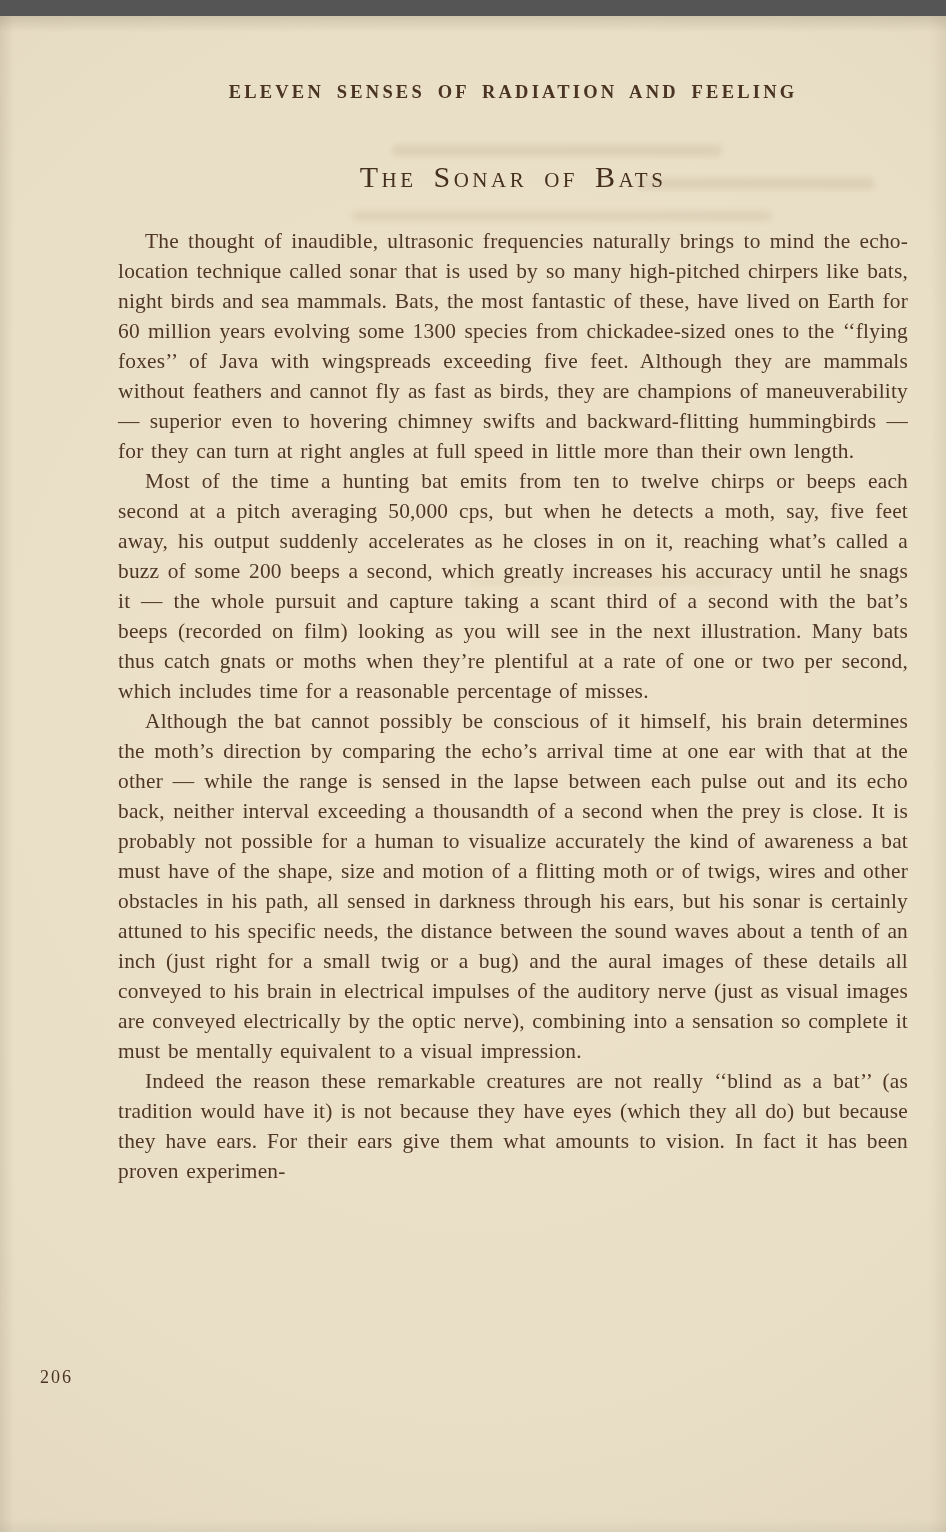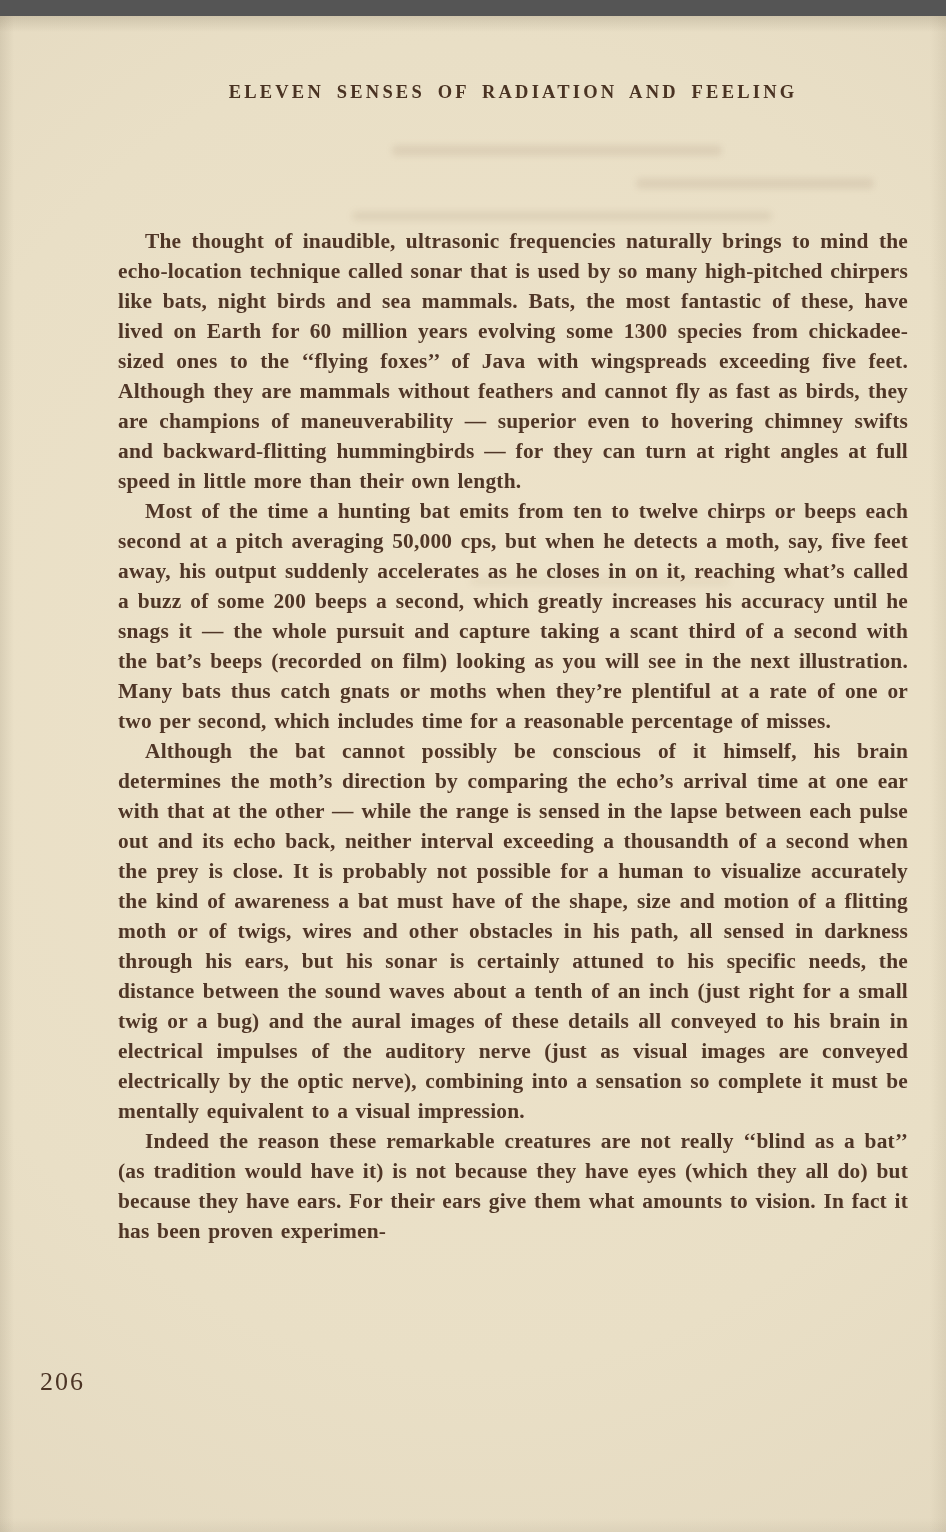--- a/index.html
+++ b/index.html
@@ -60,32 +60,31 @@
   .body-text {
     position: absolute;
     top: 210px;
     left: 118px;
     width: 790px;
     font-size: 21.4px;
     line-height: 30px;
     text-align: justify;
     letter-spacing: 0.2px;
     z-index: 2;
-    font-weight: bold;
   }
   .body-text p {
     margin: 0;
     text-indent: 27px;
     word-spacing: 2px;
   }
   .page-number {
     position: absolute;
     left: 40px;
     top: 1351px;
-    font-size: 26px;
+    font-size: 18px;
     letter-spacing: 2px;
     color: #4c3425;
     z-index: 2;
   }
   
   .smudge {
     position: absolute;
     background: rgba(130,102,72,0.12);
     border-radius: 5px;
     filter: blur(3px);
@@ -102,20 +101,21 @@
 
 <div class="page">
 
   <div class="smudge smudge-1"></div>
   <div class="smudge smudge-2"></div>
   <div class="smudge smudge-3"></div>
   <div class="smudge smudge-4"></div>
 
   <div class="running-header">ELEVEN SENSES OF RADIATION AND FEELING</div>
 
+  <div class="chapter-title">The Sonar of Bats</div>
 
   <div class="body-text">
     <p>The thought of inaudible, ultrasonic frequencies naturally brings to mind the echo-location technique called sonar that is used by so many high-pitched chirpers like bats, night birds and sea mammals.  Bats, the most fantastic of these, have lived on Earth for 60 million years evolving some 1300 species from chickadee-sized ones to the ‘‘flying foxes’’ of Java with wingspreads exceeding five feet.  Although they are mammals without feathers and cannot fly as fast as birds, they are champions of maneuverability — superior even to hovering chimney swifts and backward-flitting hummingbirds — for they can turn at right angles at full speed in little more than their own length.</p>
     <p>Most of the time a hunting bat emits from ten to twelve chirps or beeps each second at a pitch averaging 50,000 cps, but when he detects a moth, say, five feet away, his output suddenly accelerates as he closes in on it, reaching what’s called a buzz of some 200 beeps a second, which greatly increases his accuracy until he snags it — the whole pursuit and capture taking a scant third of a second with the bat’s beeps (recorded on film) looking as you will see in the next illustration.  Many bats thus catch gnats or moths when they’re plentiful at a rate of one or two per second, which includes time for a reasonable percentage of misses.</p>
     <p>Although the bat cannot possibly be conscious of it himself, his brain determines the moth’s direction by comparing the echo’s arrival time at one ear with that at the other — while the range is sensed in the lapse between each pulse out and its echo back, neither interval exceeding a thousandth of a second when the prey is close.  It is probably not possible for a human to visualize accurately the kind of awareness a bat must have of the shape, size and motion of a flitting moth or of twigs, wires and other obstacles in his path, all sensed in darkness through his ears, but his sonar is certainly attuned to his specific needs, the distance between the sound waves about a tenth of an inch (just right for a small twig or a bug) and the aural images of these details all conveyed to his brain in electrical impulses of the auditory nerve (just as visual images are conveyed electrically by the optic nerve), combining into a sensation so complete it must be mentally equivalent to a visual impression.</p>
     <p>Indeed the reason these remarkable creatures are not really ‘‘blind as a bat’’ (as tradition would have it) is not because they have eyes (which they all do) but because they have ears.  For their ears give them what amounts to vision.  In fact it has been proven experimen-</p>
   </div>
 
   <div class="page-number">206</div>
 

